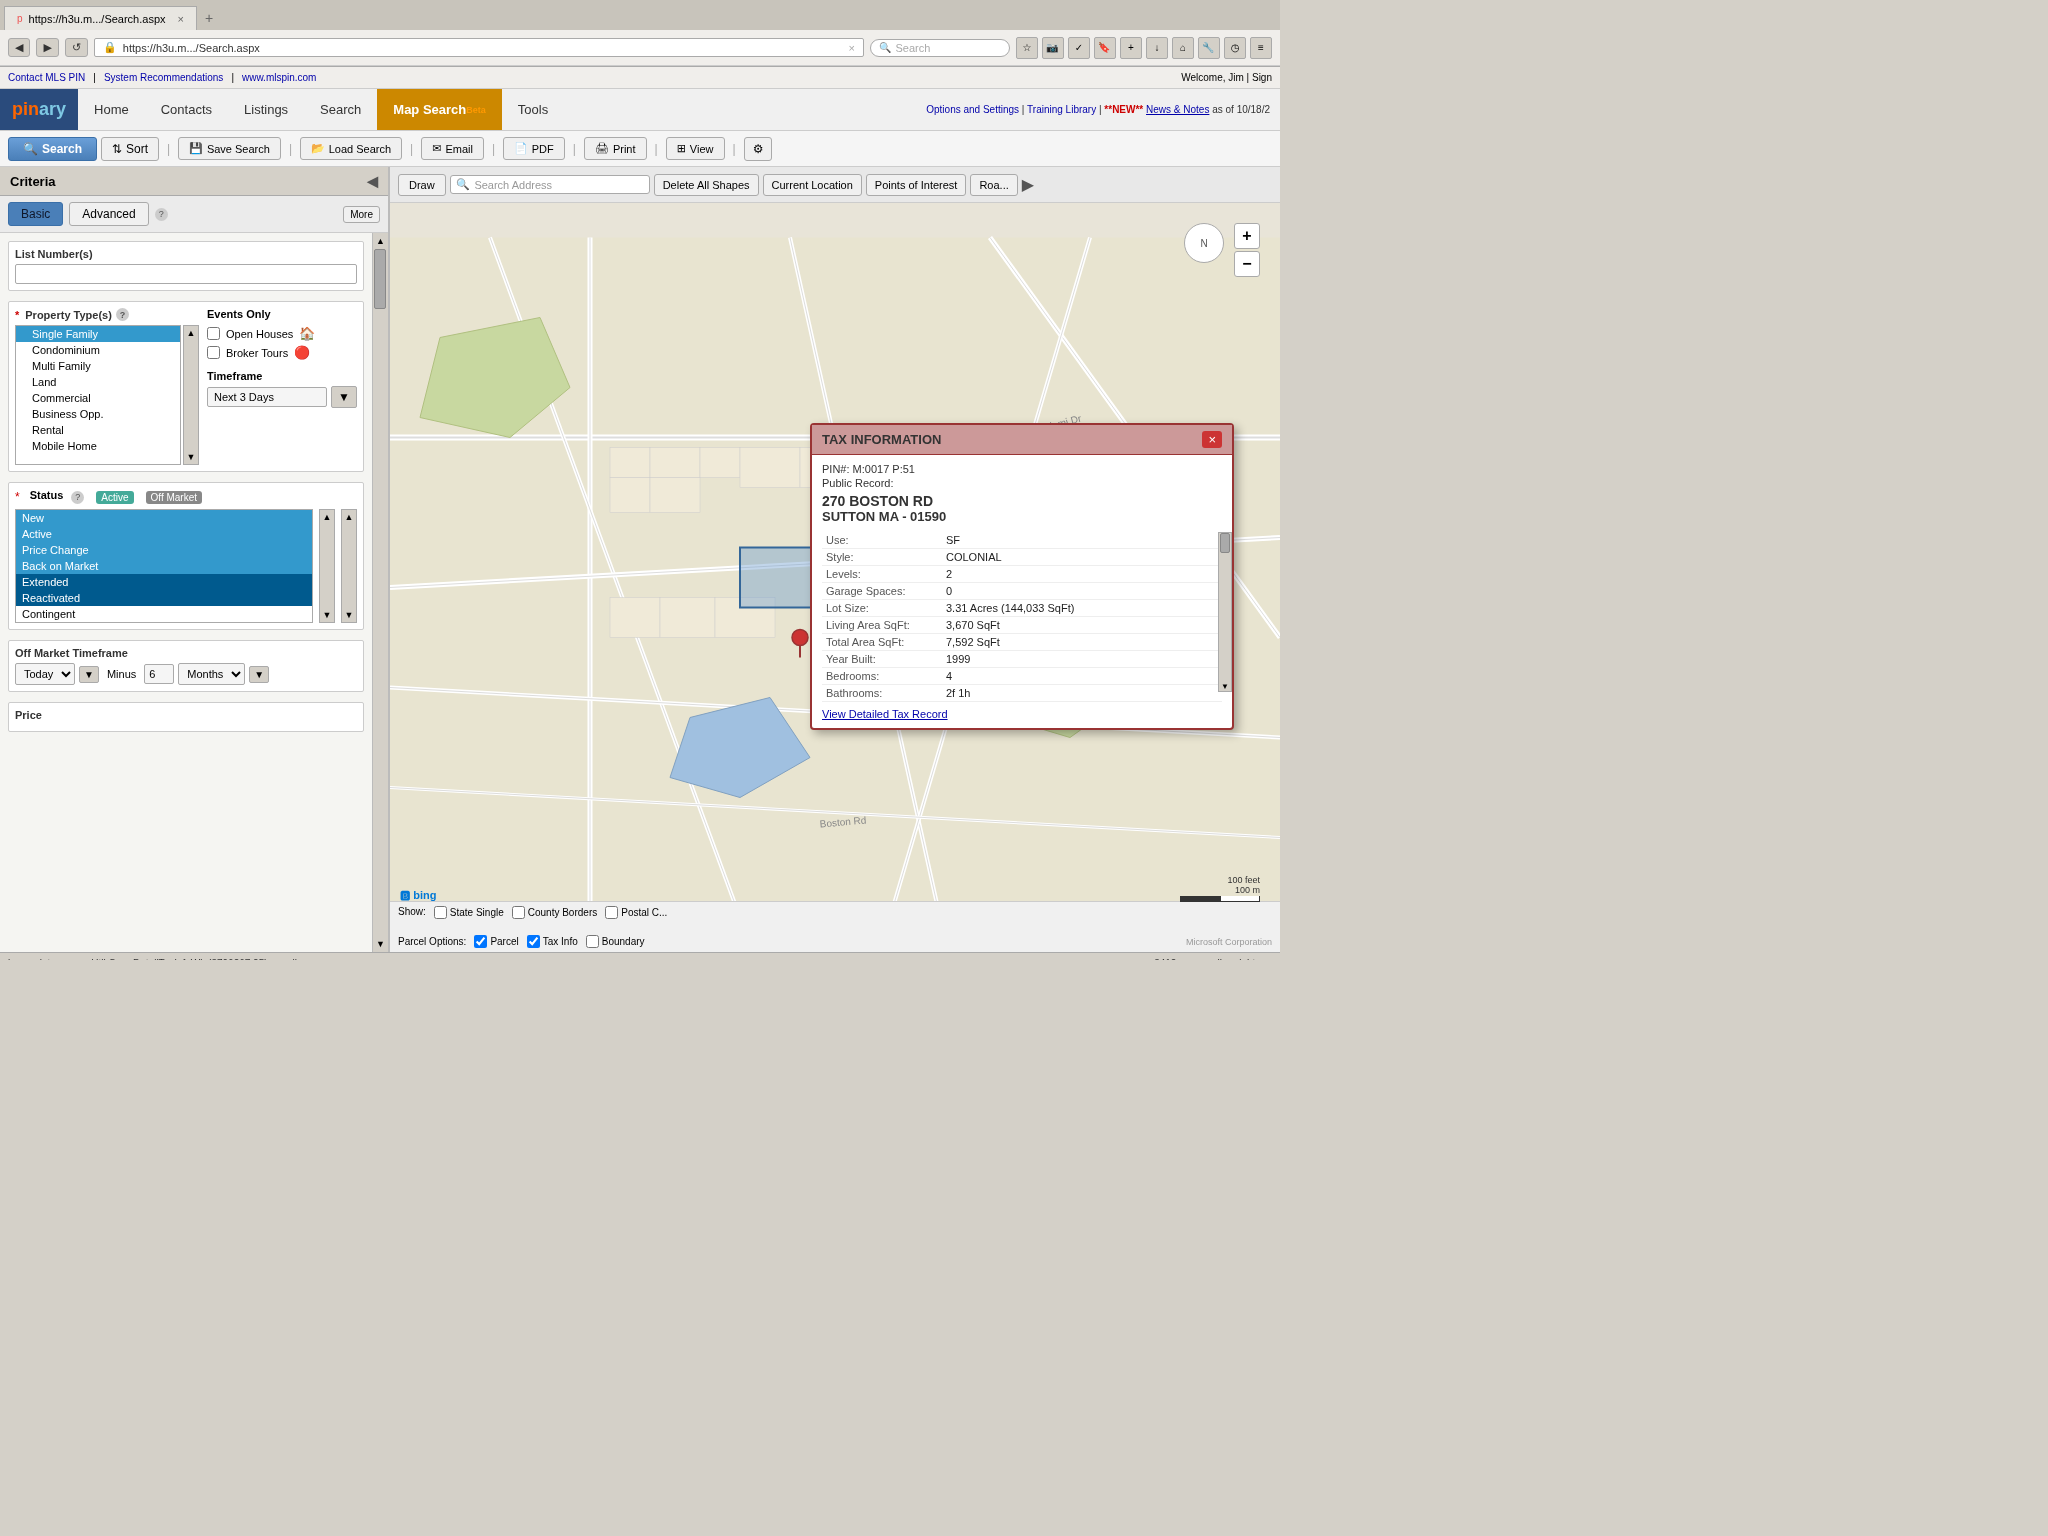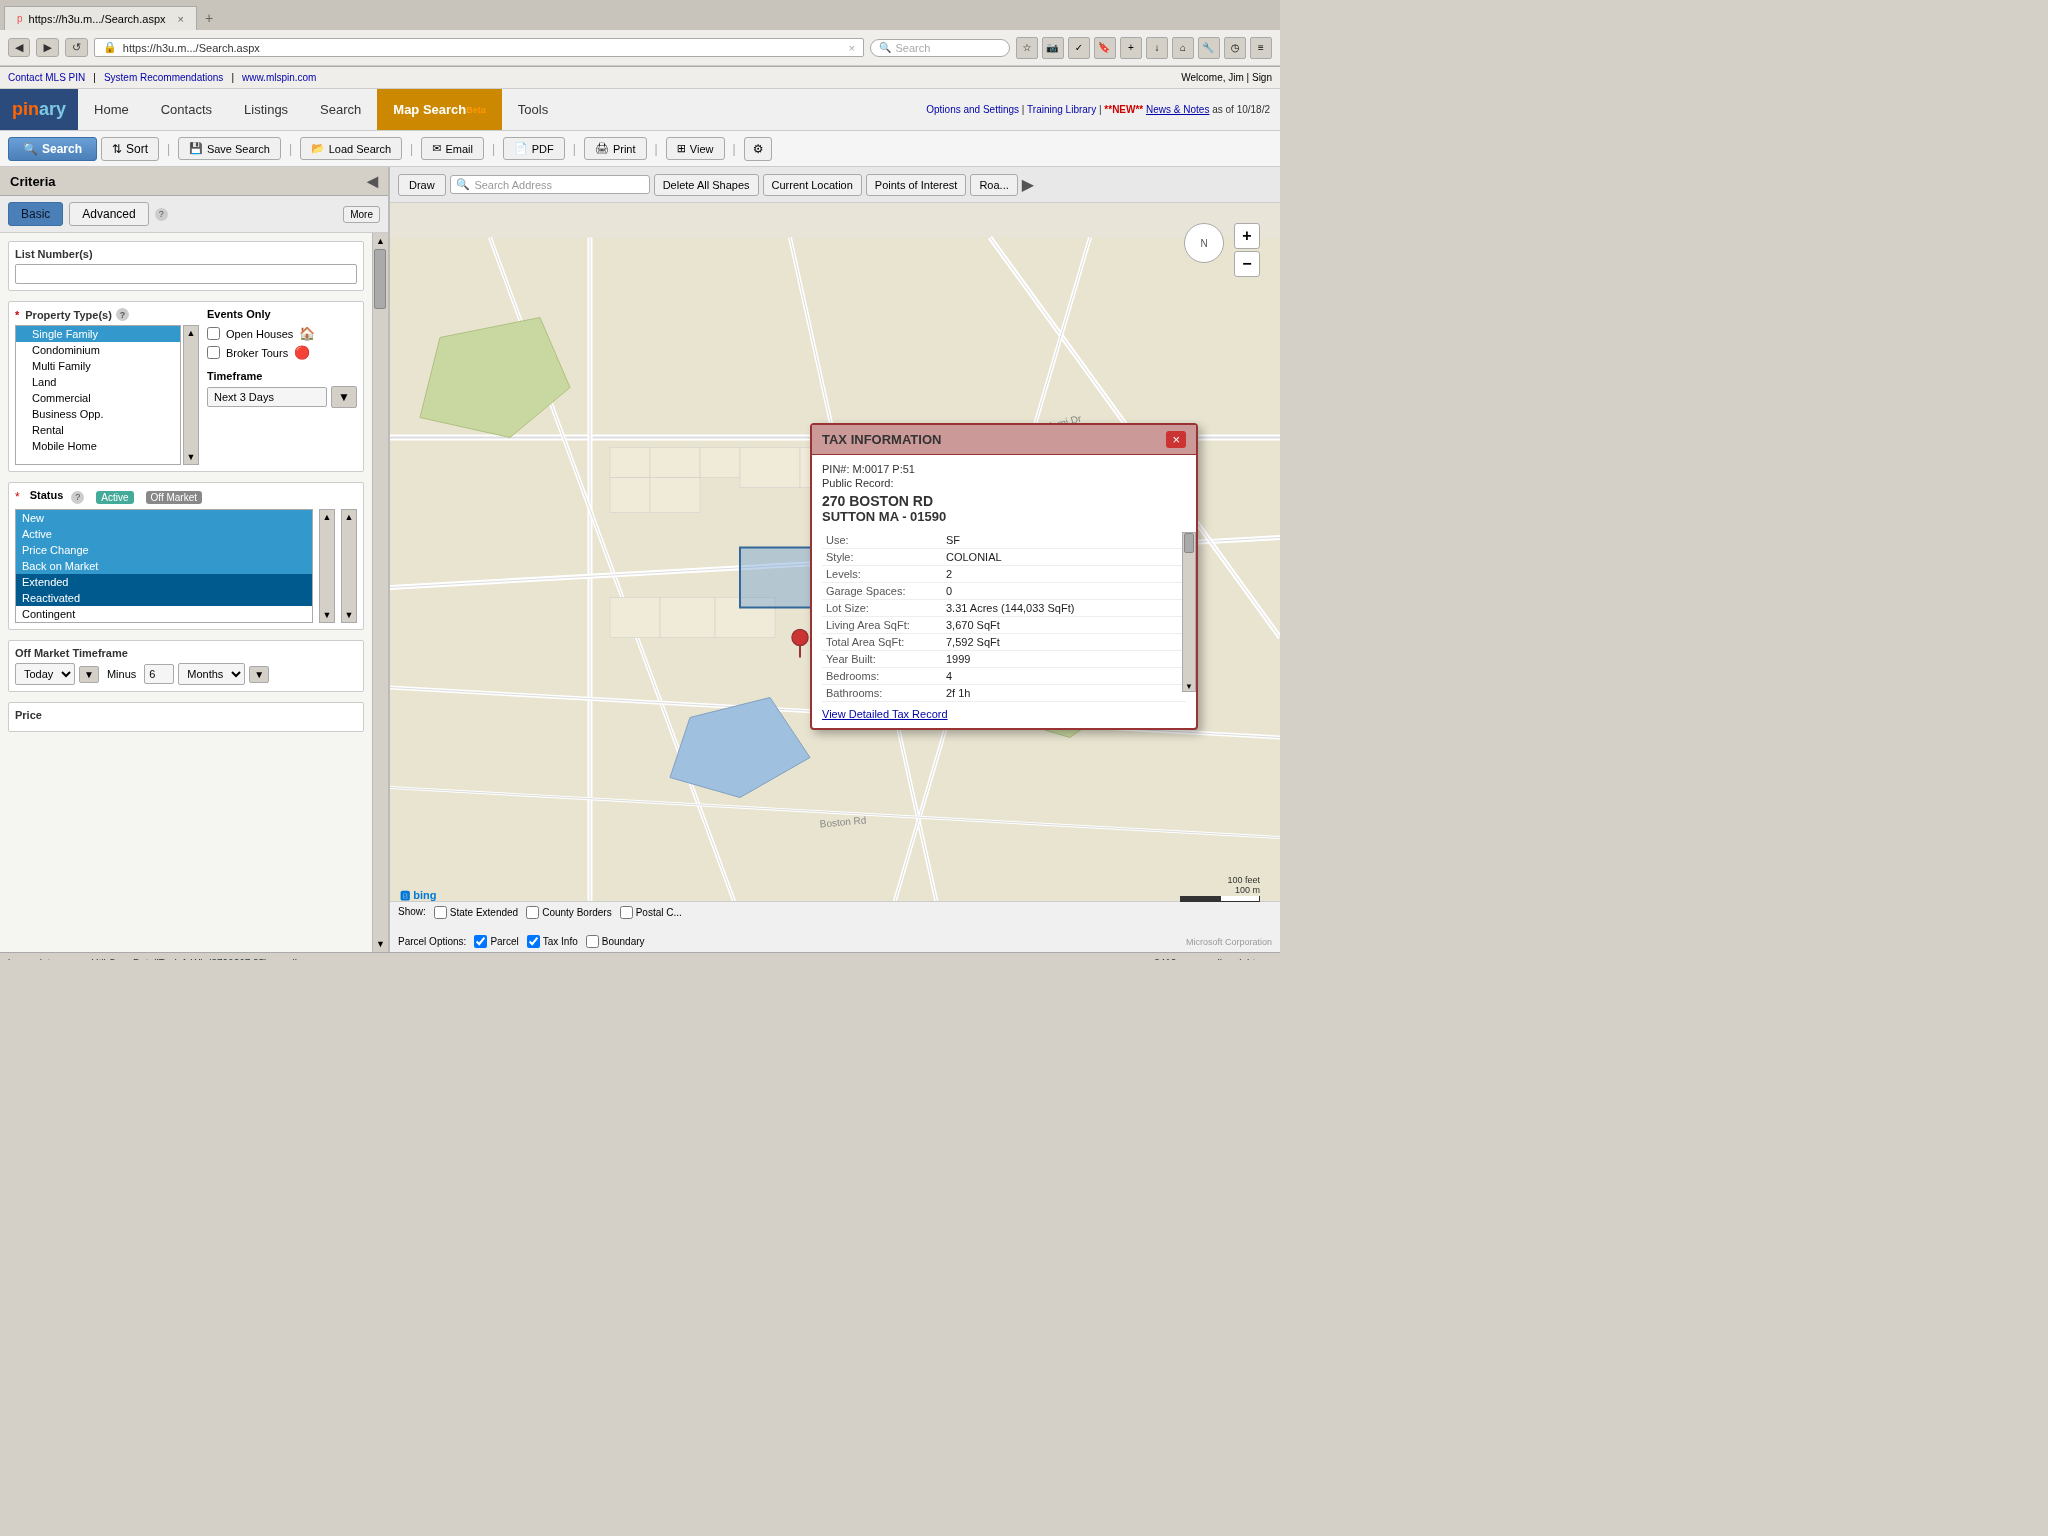--- a/index.html
+++ b/index.html
@@ -97,21 +97,21 @@
     
     .map-canvas { position: relative; flex: 1; background: #e8e4d8; width: 100%; height: calc(100% - 36px); overflow: hidden; }
     .map-svg { position: absolute; top: 0; left: 0; width: 100%; height: 100%; }
 
     
     .map-zoom { position: absolute; top: 20px; right: 20px; display: flex; flex-direction: column; gap: 2px; }
     .zoom-btn { background: white; border: 1px solid #aaa; width: 26px; height: 26px; display: flex; align-items: center; justify-content: center; cursor: pointer; font-size: 16px; font-weight: bold; border-radius: 3px; }
     .compass { position: absolute; top: 20px; right: 56px; width: 40px; height: 40px; background: white; border: 1px solid #aaa; border-radius: 50%; display: flex; align-items: center; justify-content: center; font-size: 10px; color: #555; }
 
     
-    .tax-popup { position: absolute; top: 220px; left: 420px; width: 388px; background: white; border: 2px solid #993333; border-radius: 4px; box-shadow: 4px 4px 10px rgba(0,0,0,0.3); z-index: 100; }
+    .tax-popup { position: absolute; top: 220px; left: 420px; width: 424px; background: white; border: 2px solid #993333; border-radius: 4px; box-shadow: 4px 4px 10px rgba(0,0,0,0.3); z-index: 100; }
     .tax-header { background: #cc9999; padding: 6px 10px; font-weight: bold; font-size: 13px; color: #333; display: flex; align-items: center; justify-content: space-between; border-bottom: 1px solid #993333; }
     .tax-close { background: #cc3333; color: white; border: none; border-radius: 3px; padding: 1px 6px; cursor: pointer; font-size: 13px; }
     .tax-body { padding: 8px 10px; }
     .tax-pin { font-size: 11px; color: #333; margin-bottom: 2px; }
     .tax-public { font-size: 11px; color: #333; margin-bottom: 4px; }
     .tax-address { font-size: 14px; font-weight: bold; color: #333; }
     .tax-city { font-size: 13px; font-weight: bold; color: #333; margin-bottom: 8px; }
     .tax-table { width: 100%; border-collapse: collapse; font-size: 11px; }
     .tax-table tr td { padding: 2px 4px; border-bottom: 1px solid #eee; }
     .tax-table tr td:first-child { color: #555; width: 120px; }
@@ -548,21 +548,21 @@
           </div>
           <a class="tax-link">View Detailed Tax Record</a>
         </div>
       </div>
 
       <div class="map-bottom">
         <div class="show-row">
           <span>Show:</span>
           <label class="cb-label">
             <input type="checkbox" style="">
-            <span>State Extended</span>
+            <span>State Single</span>
           </label>
           <label class="cb-label">
             <input type="checkbox" style="">
             <span>County Borders</span>
           </label>
           <label class="cb-label">
             <input type="checkbox" style="">
             <span>Postal C...</span>
           </label>
         </div>

